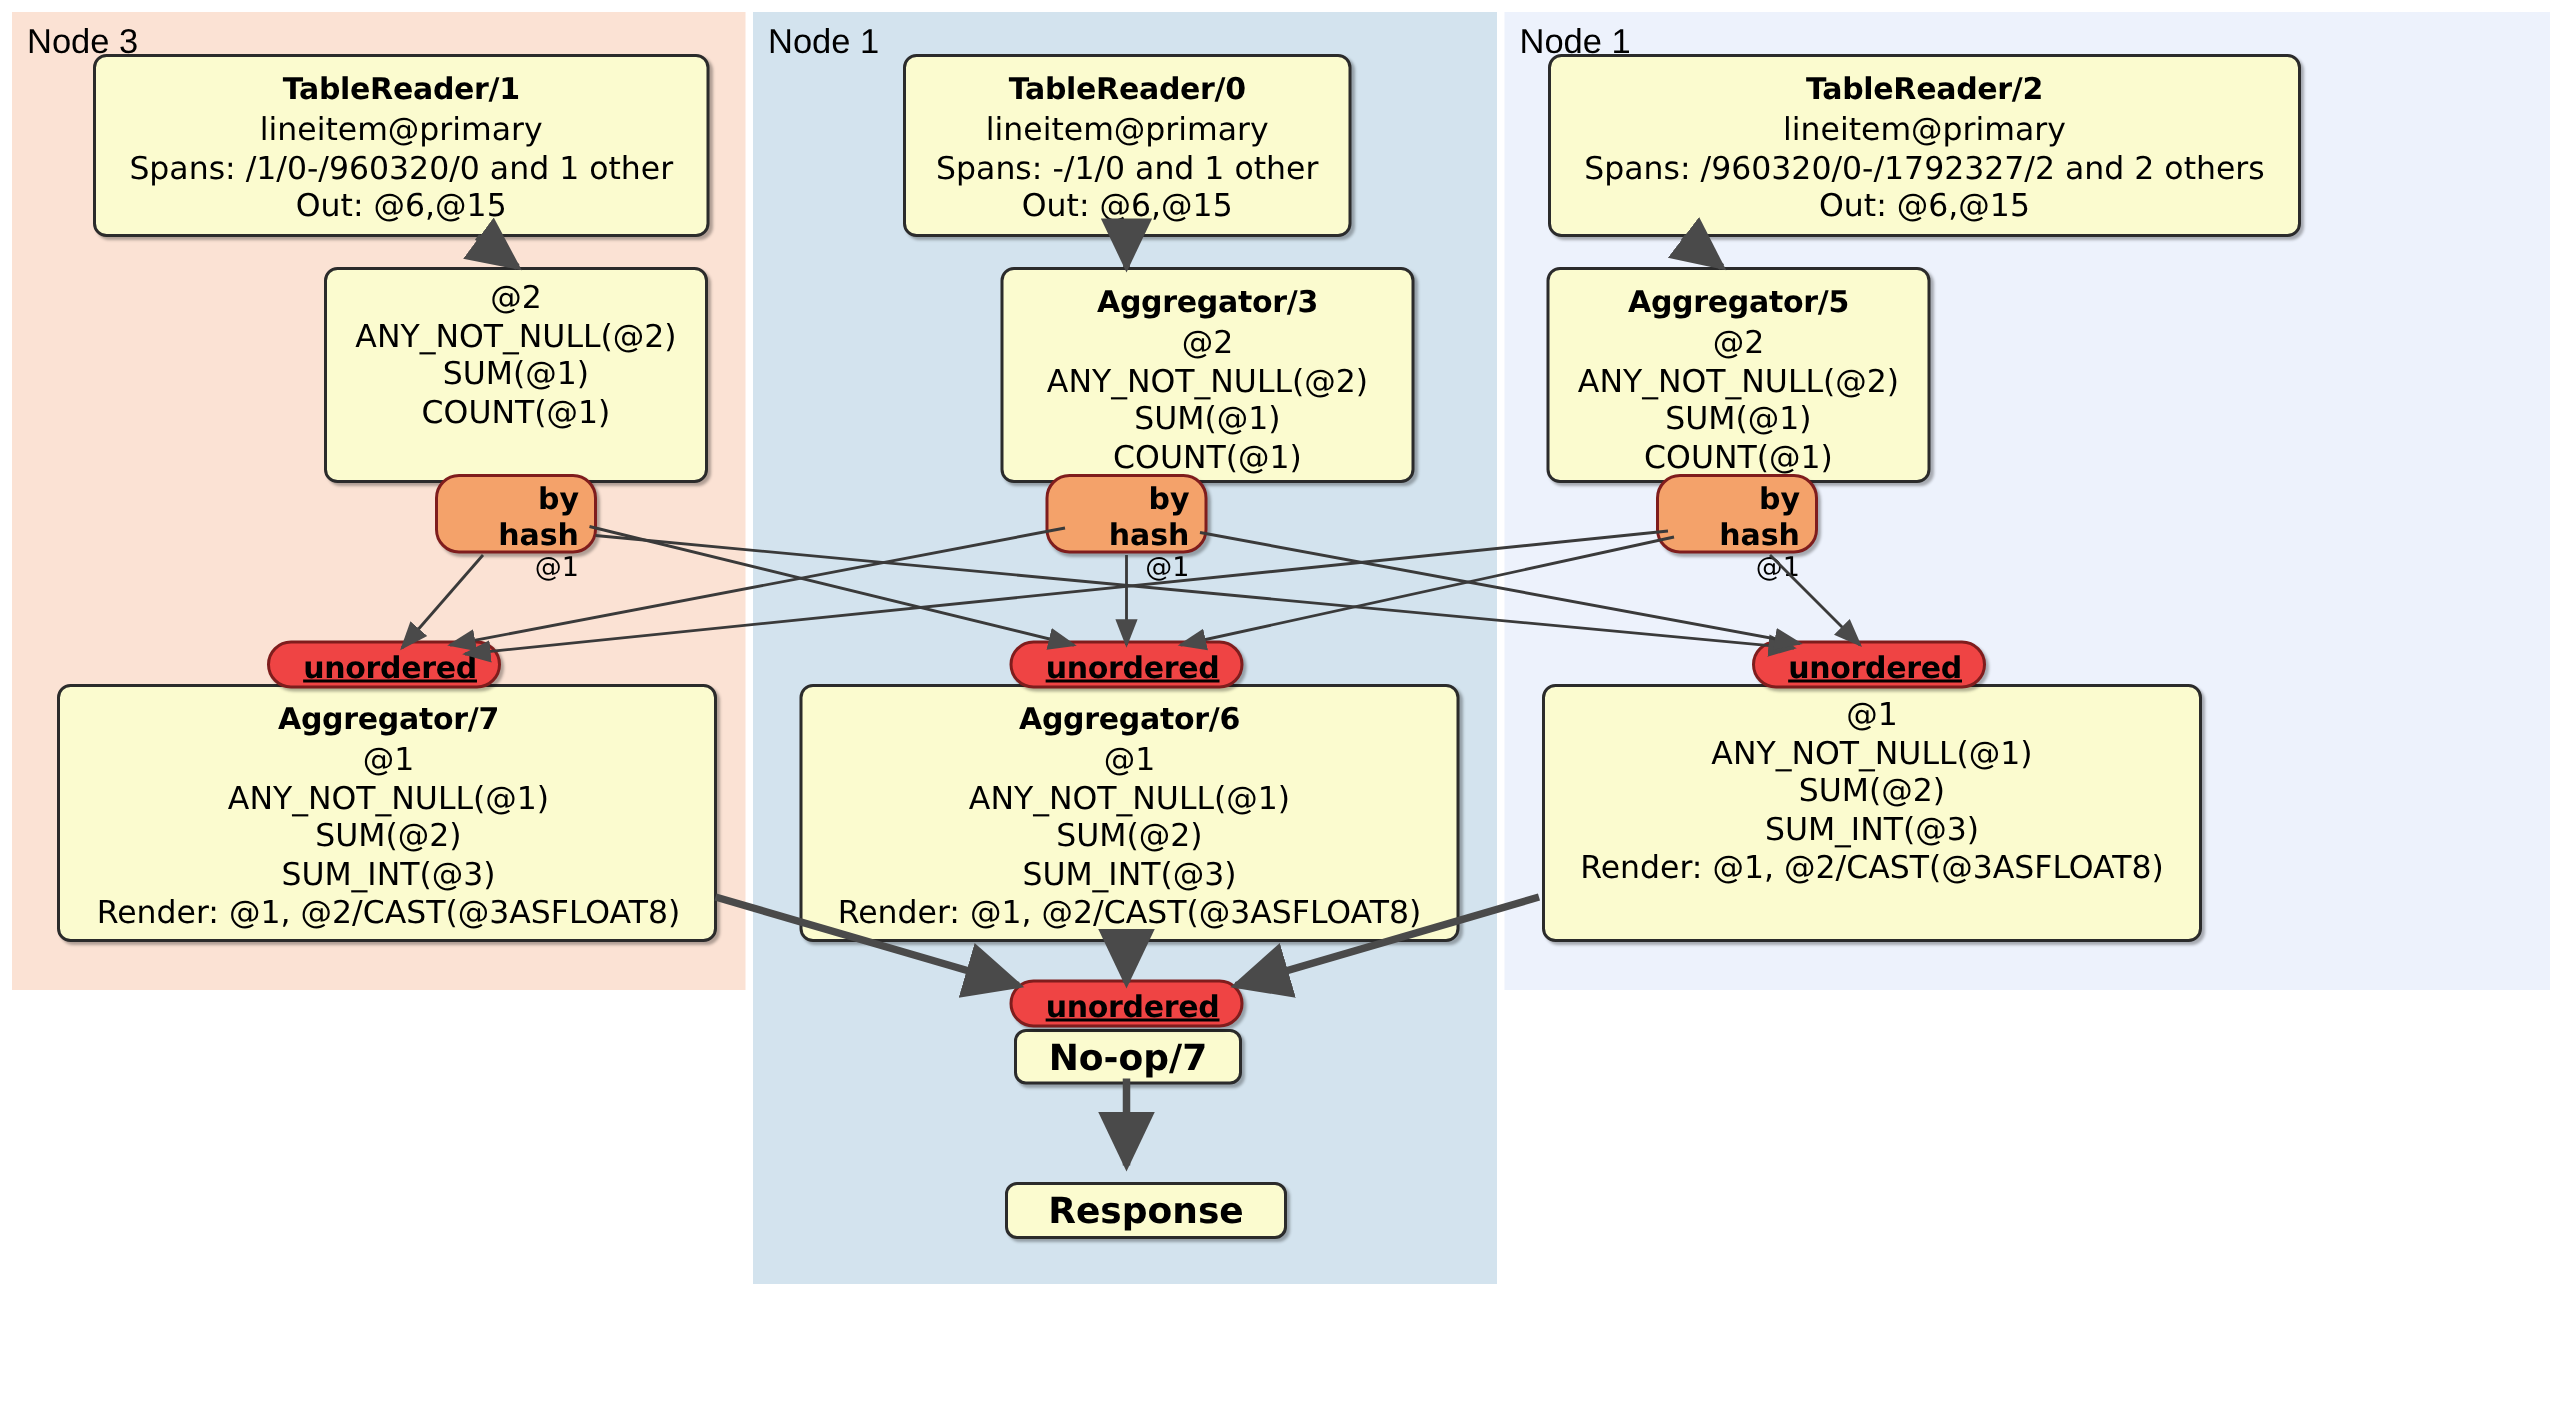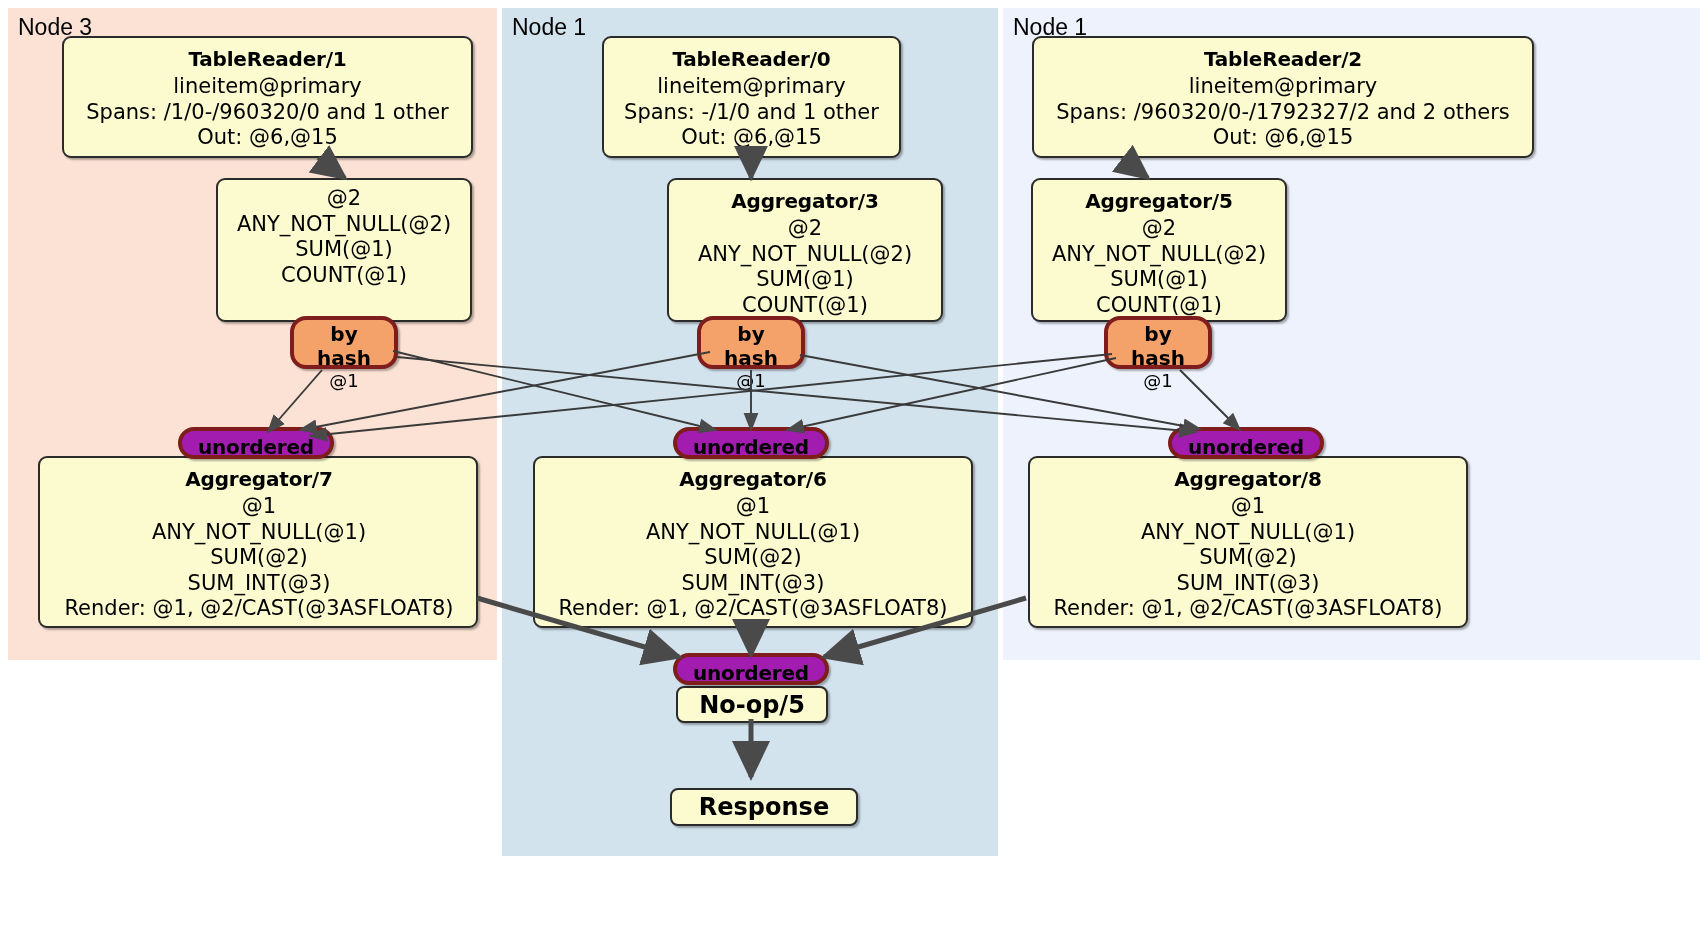--- a/index.html
+++ b/index.html
@@ -61,23 +61,23 @@
     letter-spacing: -0.2px;
     display: block;
   }
   .proc-line {
     display: block;
     white-space: nowrap;
   }
   .pill {
     position: absolute;
     box-sizing: border-box;
-    border: 4px solid #7f1d1d;
+    border: 2px solid #7f1d1d;
     border-radius: 22px;
-    text-align: center;
+    text-align: right;
     color: #000;
     box-shadow: 2px 2px 2px rgba(0,0,0,0.30);
     font-family: "DejaVu Sans", sans-serif;
   }
   .pill-hash {
     background: #f4a26a;
     padding: 2px 10px 4px 10px;
     border-radius: 16px;
   }
   .pill-hash .pill-title {
@@ -85,23 +85,24 @@
     font-weight: bold;
     font-size: 20px;
     line-height: 24px;
   }
   .pill-hash .pill-sub {
     display: block;
     font-size: 18px;
     line-height: 21px;
   }
   .pill-unordered {
-    background: #a21caf;
+    background: #ef4444;
     border-radius: 20px;
     padding: 3px 14px;
+    text-decoration: underline;
   }
   .pill-unordered .pill-title {
     display: block;
     font-weight: bold;
     font-size: 20px;
     line-height: 26px;
     letter-spacing: -0.2px;
   }
   .small-box {
     position: absolute;
@@ -240,30 +241,29 @@
     <div class="proc-box" style="left:533px; top:456px; width:440px; height:172px;">
       <span class="proc-title">Aggregator/6</span>
       <span class="proc-line">@1</span>
       <span class="proc-line">ANY_NOT_NULL(@1)</span>
       <span class="proc-line">SUM(@2)</span>
       <span class="proc-line">SUM_INT(@3)</span>
       <span class="proc-line">Render: @1, @2/CAST(@3ASFLOAT8)</span>
     </div>
 
     <div class="proc-box" style="left:1028px; top:456px; width:440px; height:172px;">
-      <span class="proc-title">Aggregator/8</span>
       <span class="proc-line">@1</span>
       <span class="proc-line">ANY_NOT_NULL(@1)</span>
       <span class="proc-line">SUM(@2)</span>
       <span class="proc-line">SUM_INT(@3)</span>
       <span class="proc-line">Render: @1, @2/CAST(@3ASFLOAT8)</span>
     </div>
 
     <div class="small-box" style="left:676px; top:686px; width:152px; height:37px;">
-      <span>No-op/5</span>
+      <span>No-op/7</span>
     </div>
 
     <div class="small-box" style="left:670px; top:788px; width:188px; height:38px;">
       <span>Response</span>
     </div>
   </div>
 
   <div class="layer-pills">
 
     <div class="pill pill-hash" style="left:290px; top:316px; width:108px; height:53px;">

